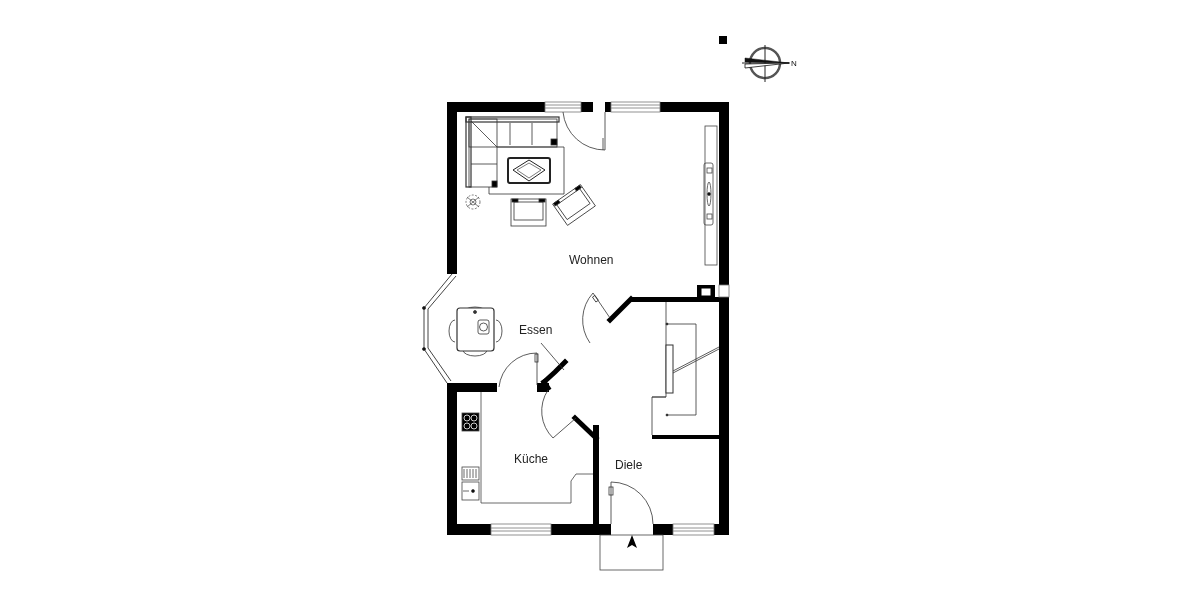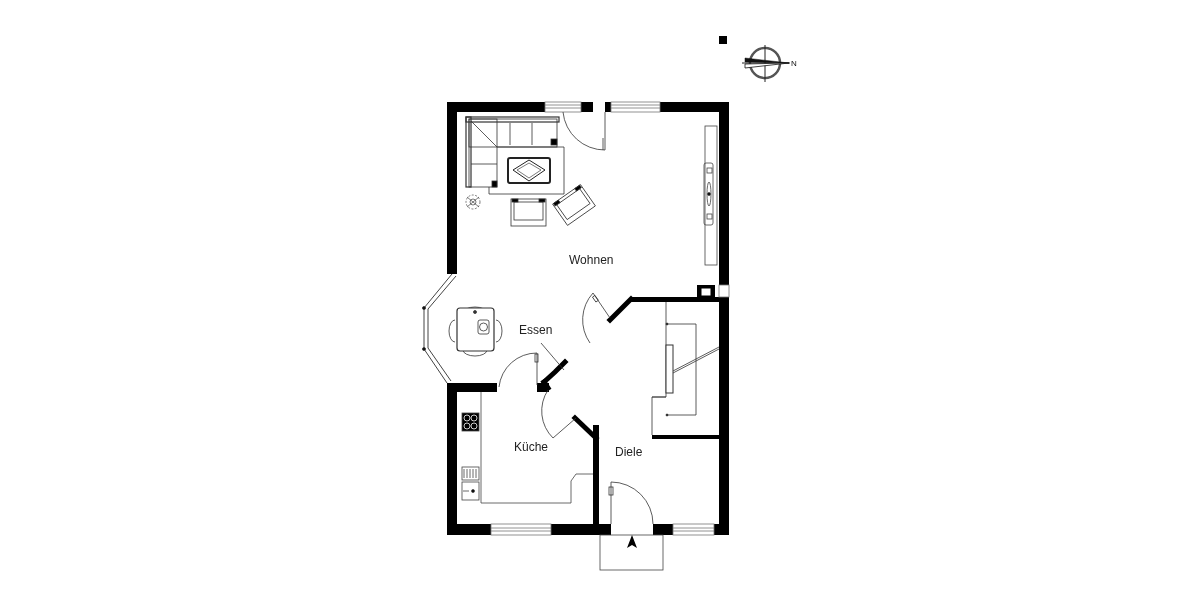--- a/index.html
+++ b/index.html
@@ -203,15 +203,15 @@
       <line x1="473" y1="469" x2="473" y2="478"></line>
     <line x1="476" y1="469" x2="476" y2="478"></line>
     <rect x="462" y="482" width="17" height="18"></rect>
     <circle cx="473" cy="491" r="1.5" fill="#000"></circle>
     <line x1="463" y1="491" x2="469" y2="491"></line>
   </g>
 </svg>
 
 <div class="room-label" style="left:569px; top:253px;">Wohnen</div>
 <div class="room-label" style="left:519px; top:323px;">Essen</div>
-<div class="room-label" style="left:514px; top:440px;">Küche</div>
-<div class="room-label" style="left:615px; top:445px;">Diele</div>
+<div class="room-label" style="left:514px; top:452px;">Küche</div>
+<div class="room-label" style="left:615px; top:458px;">Diele</div>
 <div class="compass-n" style="left:791px; top:59px;">N</div>
 
 </body></html>

